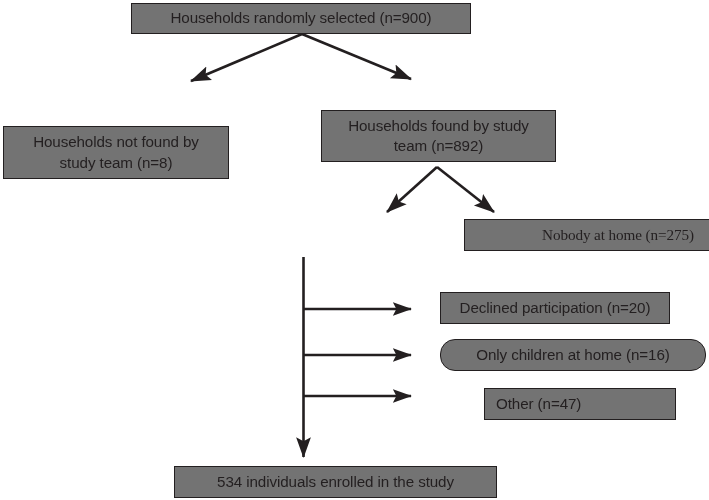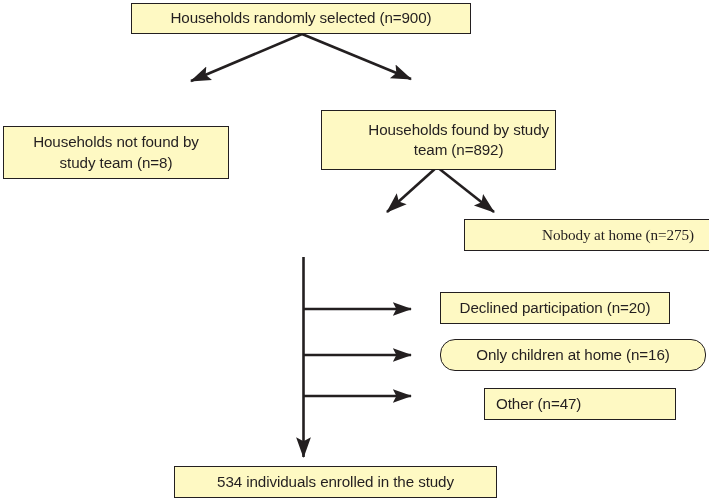--- a/index.html
+++ b/index.html
@@ -20,21 +20,21 @@
     left: 0;
     top: 0;
     width: 709px;
     height: 500px;
     pointer-events: none;
   }
   .node {
     position: absolute;
     box-sizing: border-box;
     border: 1.6px solid #231f20;
-    background: #fef9c3;
+    background: #737373;
     color: #231f20;
     display: flex;
     align-items: center;
     justify-content: center;
     text-align: center;
     font-size: 15.2px;
     line-height: 1.32;
     letter-spacing: -0.1px;
     padding: 0 6px;
   }
@@ -92,21 +92,21 @@
 
   <div class="node" style="left:131px; top:3px; width:340px; height:31px;">
     <span class="node-text">Households randomly selected (n=900)</span>
   </div>
 
   <div class="node" style="left:3px; top:126px; width:226px; height:53px;">
     <span class="node-text">Households not found by
 study team (n=8)</span>
   </div>
 
-  <div class="node" style="left:321px; top:110px; width:235px; height:60px;justify-content:flex-end;">
+  <div class="node" style="left:321px; top:110px; width:235px; height:52px;">
     <span class="node-text">Households found by study
 team (n=892)</span>
   </div>
 
 
   <div class="node" style="left:464px; top:219px; width:308px; height:32px;font-family:Liberation Serif, serif;">
     <span class="node-text">Nobody at home (n=275)</span>
   </div>
 
   <div class="node" style="left:440px; top:292px; width:230px; height:32px;">

